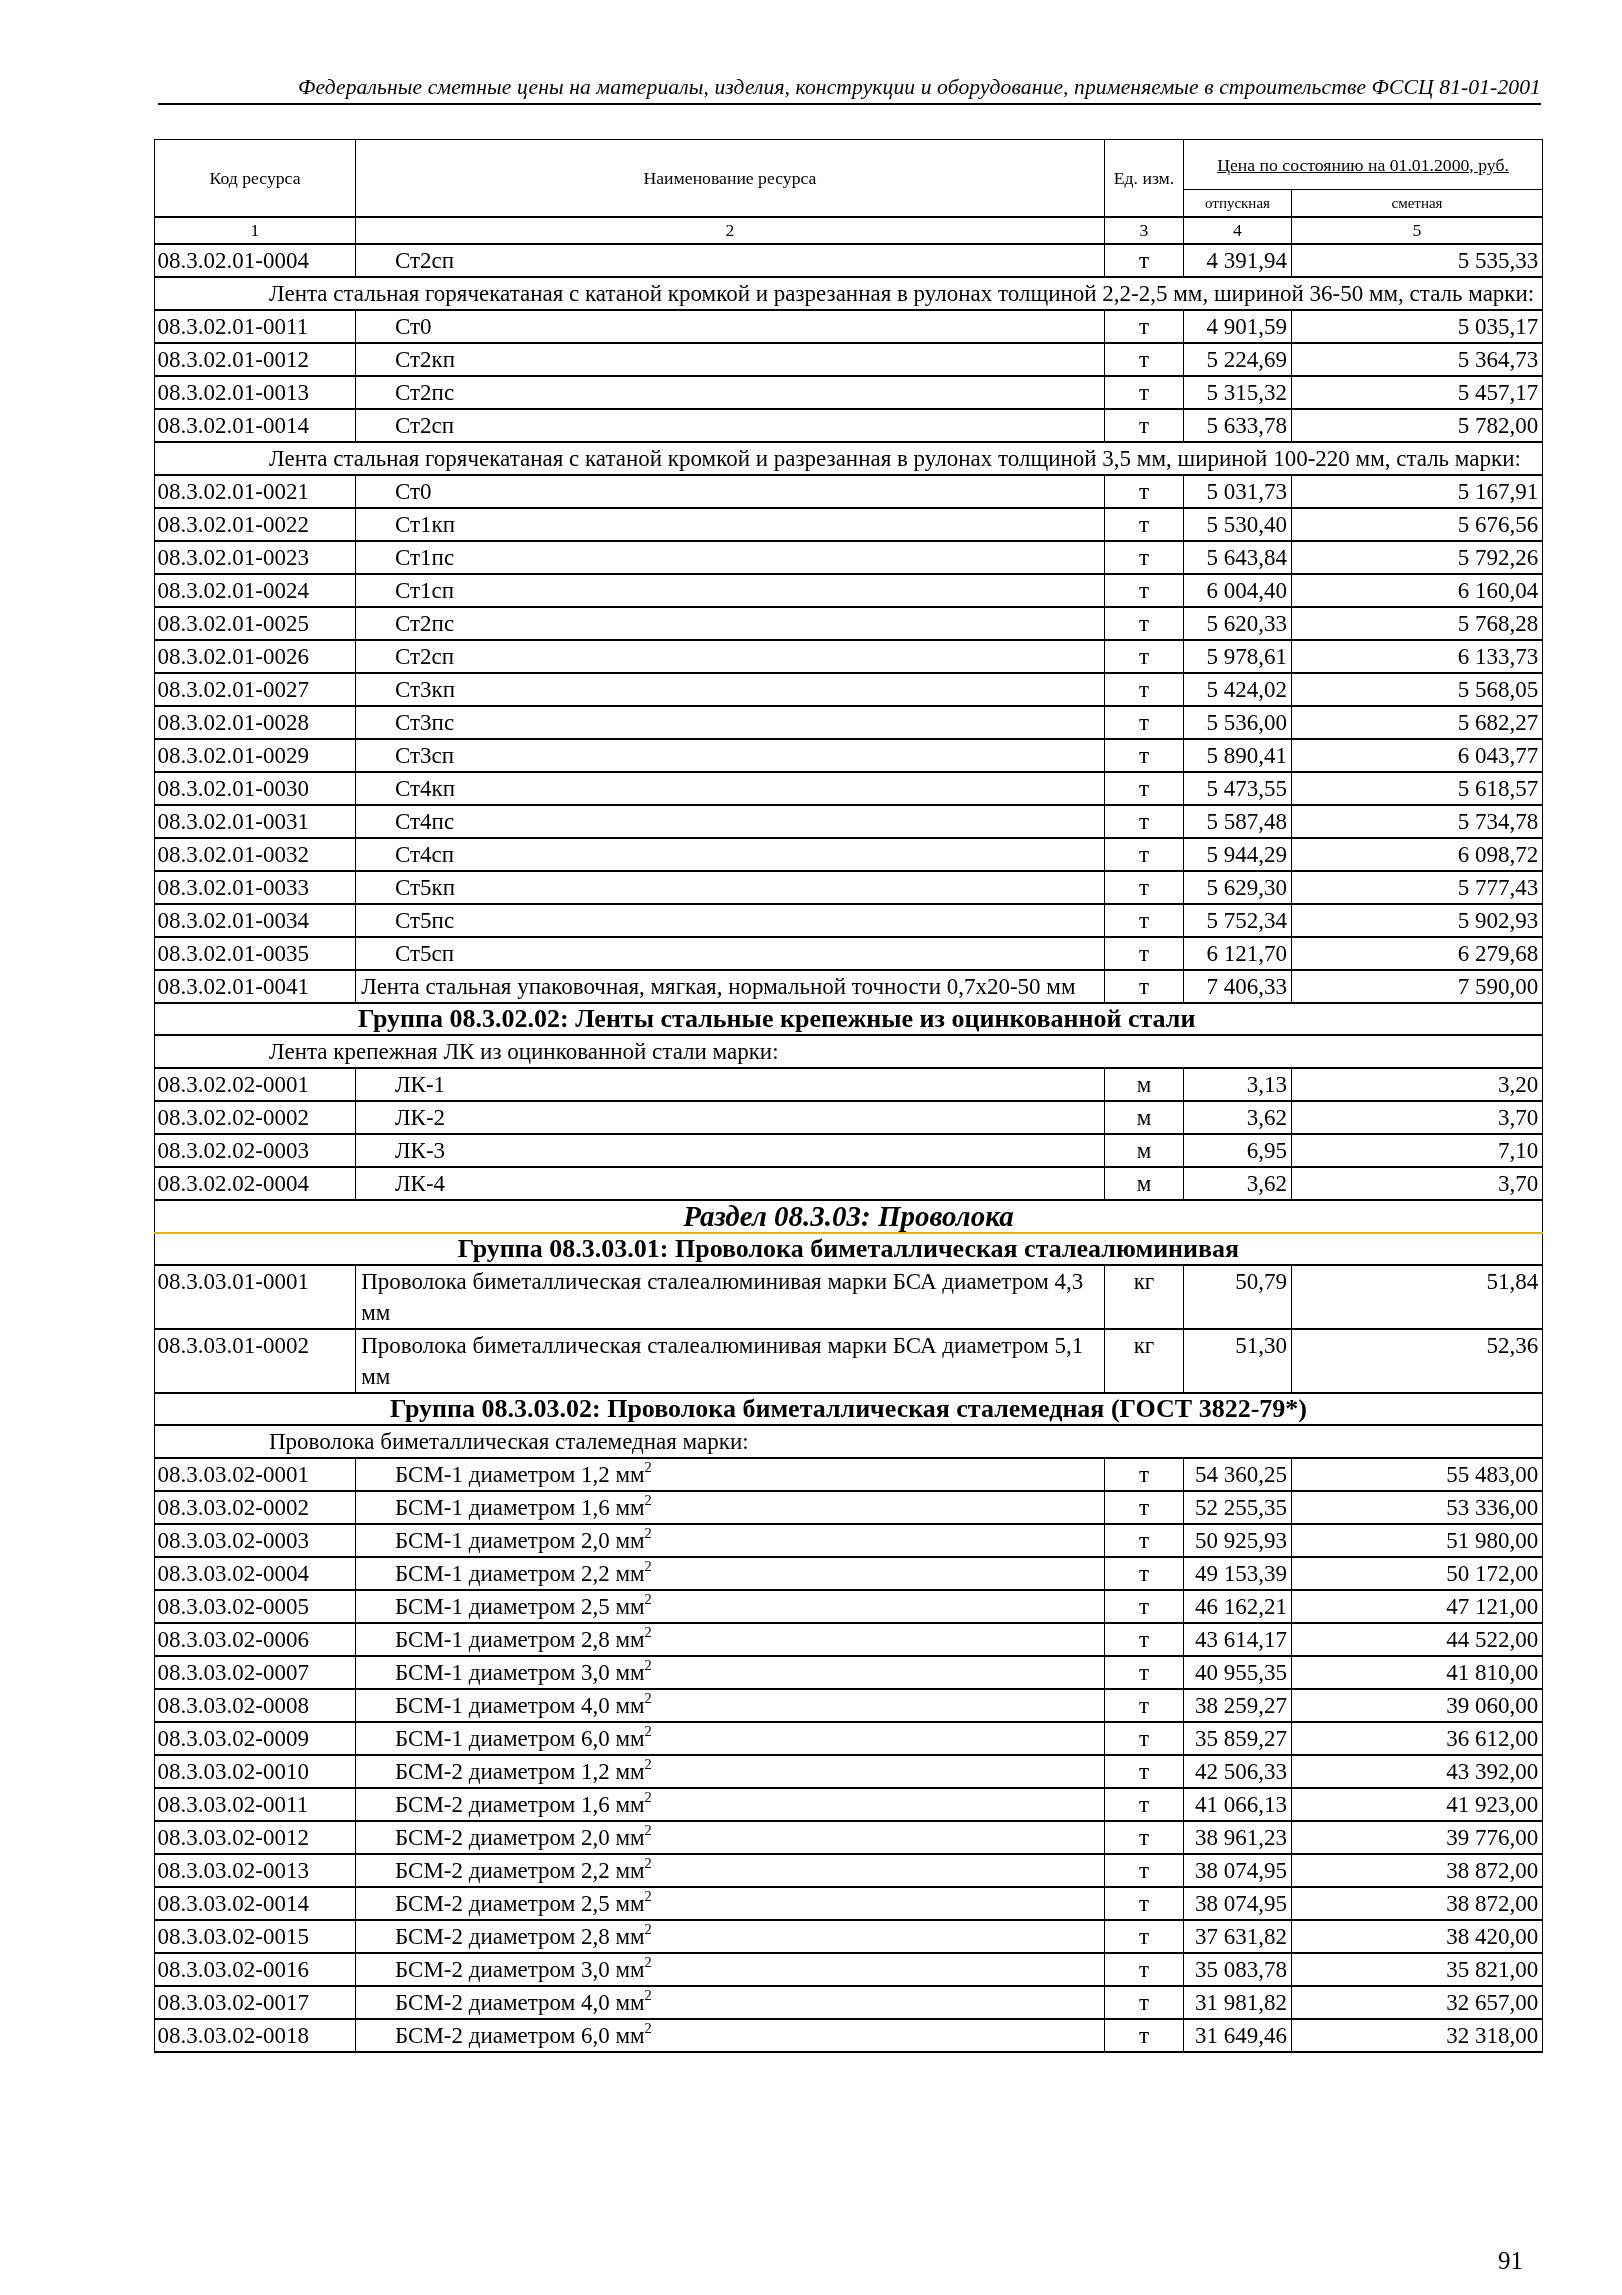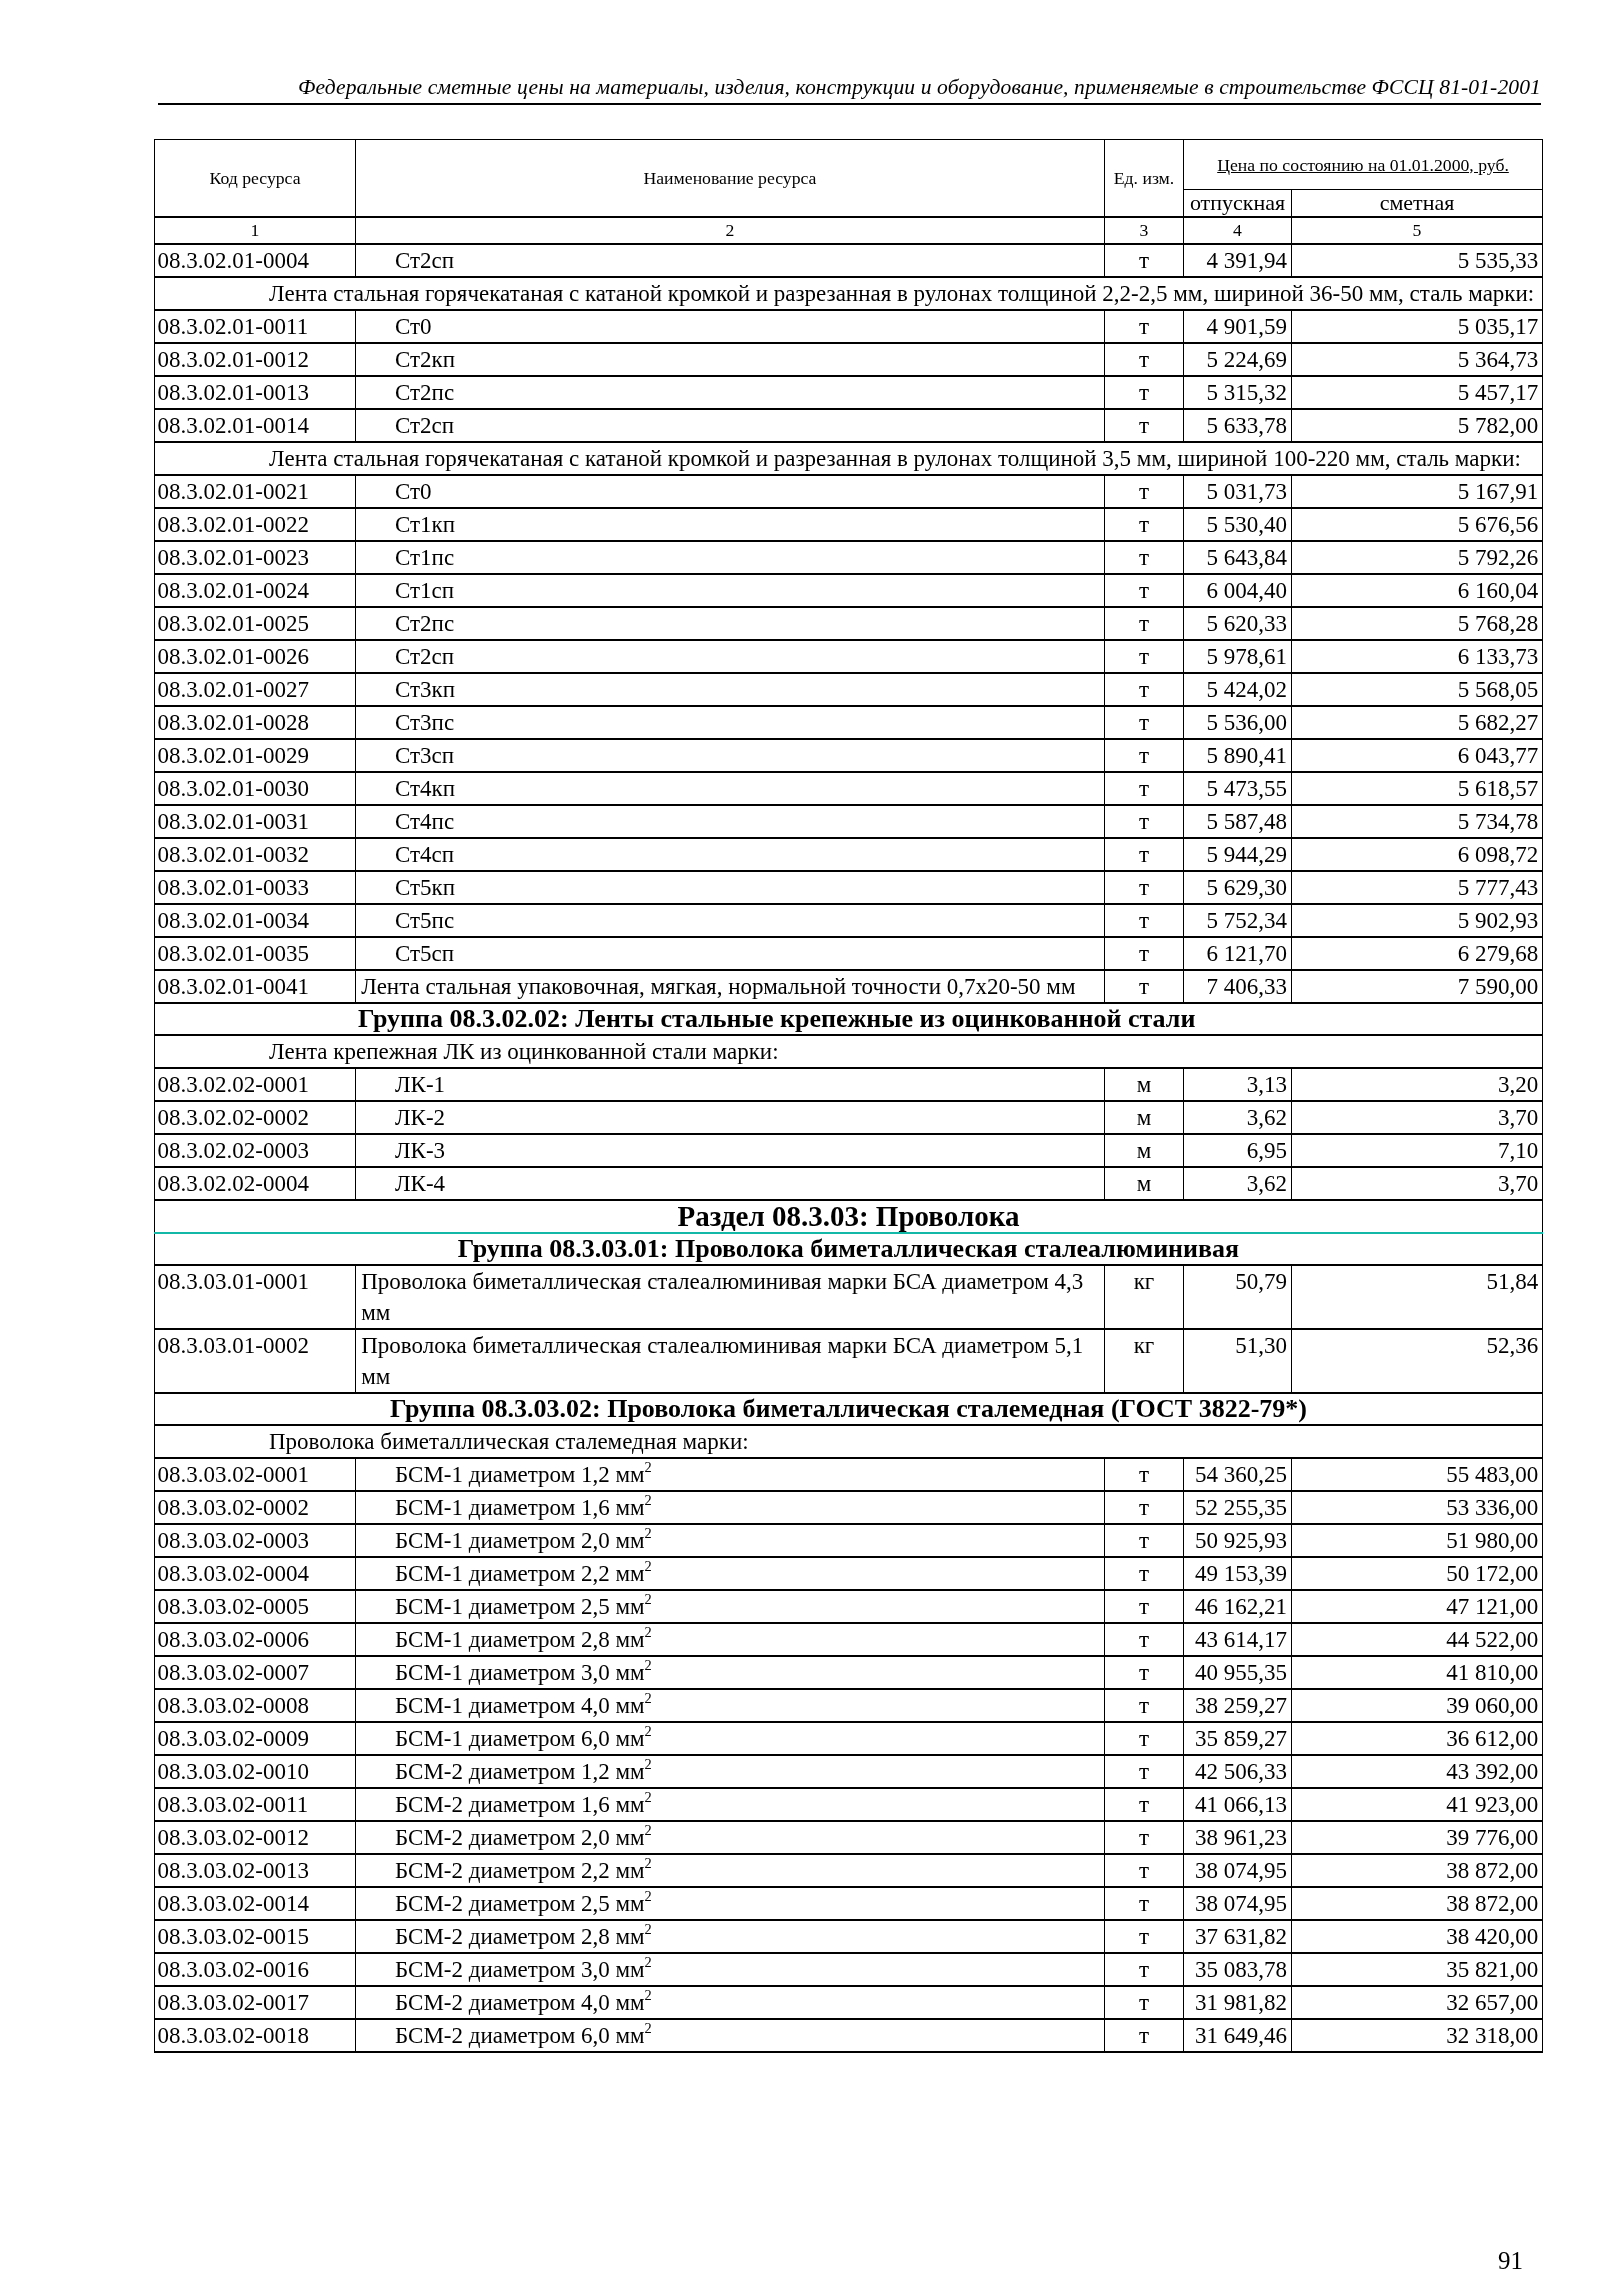--- a/index.html
+++ b/index.html
@@ -11,35 +11,35 @@
   .running-rule { position: absolute; left: 158px; top: 103px; width: 1383px; height: 2px; background: #000; }
   table.price { position: absolute; left: 154px; top: 139px; width: 1387px;
          border-collapse: collapse; table-layout: fixed; }
   table.price td, table.price th { border: 0.7px solid #000; padding: 0 5.2px; font-weight: normal;
          vertical-align: top; }
   col.c1 { width: 201px; } col.c2 { width: 749px; } col.c3 { width: 79px; }
   col.c4 { width: 108px; } col.c5 { width: 251px; }
   th { font-size: 17.7px; line-height: 22px; text-align: center; vertical-align: middle !important; }
   th.h-code, th.h-name, th.h-unit { height: 76px; }
   th.h-price-top { height: 48px; line-height: 20px; padding-top: 2.6px; text-decoration: underline; }
-  th.h-sub { height: 25px; font-size: 22px; }
+  th.h-sub { height: 25px; font-size: 15px; }
   tr.colnums td { text-align: center; font-size: 17.7px; height: 25px; line-height: 25px;
          border-top: 2px solid #000; border-bottom: 2px solid #000; }
   tr.row td { font-size: 23px; line-height: 31px; height: 31px; border-bottom: 2px solid #000; }
   tr.row td.code { padding-left: 2.6px; padding-right: 15px; white-space: nowrap; }
   tr.row td.name { padding-left: 5.2px; }
   tr.row td.name.indent { padding-left: 39px; }
   tr.row td.unit { text-align: center; }
   tr.row td.num { text-align: right; padding-right: 3.9px; }
   tr.desc td { font-size: 23px; line-height: 31px; border-bottom: 2px solid #000; padding-left: 114px; padding-right: 5.2px; }
   tr.group td { font-size: 26px; font-weight: bold; text-align: center; line-height: 30px; height: 30px;
          border-bottom: 2px solid #000; margin-left: 12px; }
   tr.group td.left-ish { text-align: left; padding-left: 203px; }
   tr.section td { font-size: 29px; font-weight: bold; text-align: center; line-height: 31px; height: 31px;
-         border-bottom: 2px solid #14b8a6; }
+         border-bottom: 2px solid #eab308; font-style: italic; }
   sup { font-size: 14.4px; line-height: 0; position: relative; top: -1.3px; }
   .page-number { position: absolute; left: 1498px; top: 2215px; font-size: 25px; margin-top: 32px; }
 </style>
 </head>
 <body>
 
 <div class="running-header">Федеральные сметные цены на материалы, изделия, конструкции и оборудование, применяемые в строительстве ФССЦ 81-01-2001</div>
 <div class="running-rule"></div>
 
 <table class="price">

